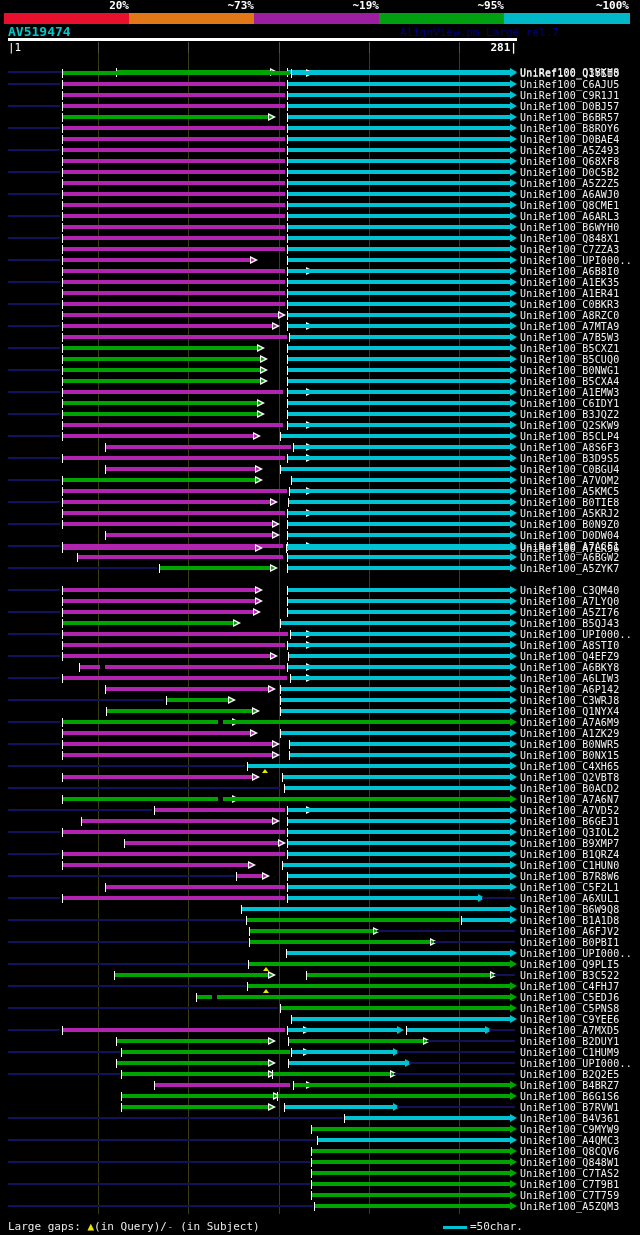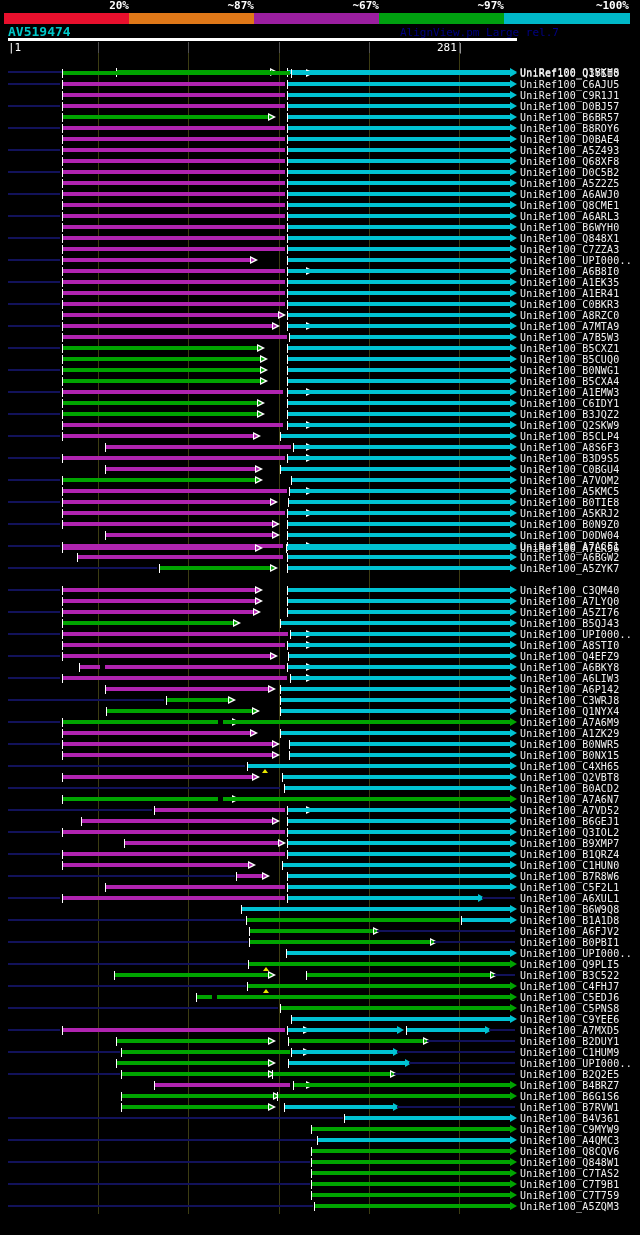--- a/index.html
+++ b/index.html
@@ -31,38 +31,38 @@
   #scalebar-line{position:absolute;left:443px;top:7px;width:24px;height:3px;background:#00c2d2;}
   #scalebar-label{position:absolute;left:470px;top:2px;font-size:11px;color:#e8e8e8;line-height:12px;}
 </style>
 </head>
 <body>
 
 <div id="screen">
 
   <div>
     <span class="pctlbl" style="left:29px;width:100px;">20%</span>
-    <span class="pctlbl" style="left:154px;width:100px;">~87%</span>
-    <span class="pctlbl" style="left:279px;width:100px;">~67%</span>
-    <span class="pctlbl" style="left:404px;width:100px;">~97%</span>
+    <span class="pctlbl" style="left:154px;width:100px;">~73%</span>
+    <span class="pctlbl" style="left:279px;width:100px;">~19%</span>
+    <span class="pctlbl" style="left:404px;width:100px;">~95%</span>
     <span class="pctlbl" style="left:529px;width:100px;">~100%</span>
     <div class="scaleseg" style="left: 4px; width: 125px; background: rgb(232, 16, 45);"></div>
     <div class="scaleseg" style="left: 129px; width: 125px; background: rgb(224, 120, 24);"></div>
     <div class="scaleseg" style="left: 254px; width: 125px; background: rgb(155, 31, 160);"></div>
     <div class="scaleseg" style="left: 379px; width: 125px; background: rgb(0, 160, 16);"></div>
     <div class="scaleseg" style="left: 504px; width: 126px; background: rgb(0, 184, 200);"></div>
   </div>
 
   <div id="title">AV519474</div>
   <div id="watermark">AlignView.pm Large rel.7</div>
   <div id="querybar"></div>
 
   <div id="ruler">
     <span class="rtext" style="left:8px;">|1</span>
-    <span class="rtext" style="left:437px;width:80px;">281|</span>
+    <span class="rtext" style="left:437px;width:80px;text-align:right;font-weight:bold;">281|</span>
   </div>
 
   <div id="plot">
       <div class="grid" style="left: 98px; background: rgb(60, 60, 18);"></div>
       <div class="rsep" style="left: 98px;"></div>
       <div class="grid" style="left: 188px; background: rgb(60, 60, 18);"></div>
       <div class="rsep" style="left: 188px;"></div>
       <div class="grid" style="left: 279px; background: rgb(60, 60, 18);"></div>
       <div class="rsep" style="left: 279px;"></div>
       <div class="grid" style="left: 369px; background: rgb(60, 60, 18);"></div>
@@ -1079,14 +1079,19 @@
       </div>
       <div class="row" style="top: 1201px;">
         <div class="lead" style="left: 8px; width: 305px; background: rgb(18, 18, 90);"></div>
         <div class="tick" style="left: 314px;"></div>
         <div class="bar" style="left: 315px; width: 195px; background: rgb(0, 164, 0);"></div>
         <div class="arrF" style="left: 510px; border-left: 7px solid rgb(0, 164, 0);"></div>
         <div class="hitlbl">UniRef100_A5ZQM3</div>
       </div>
     </div>
 
+  <div id="footer">
+    <div class="txt"><span>Large gaps: </span><span id="gapq-glyph">▲</span><span>(in Query)/</span><span id="gaps-glyph">-</span><span> (in Subject)</span></div>
+    <div id="scalebar-line"></div>
+    <div id="scalebar-label">=50char.</div>
+  </div>
 
 </div>
 
 </body></html>

